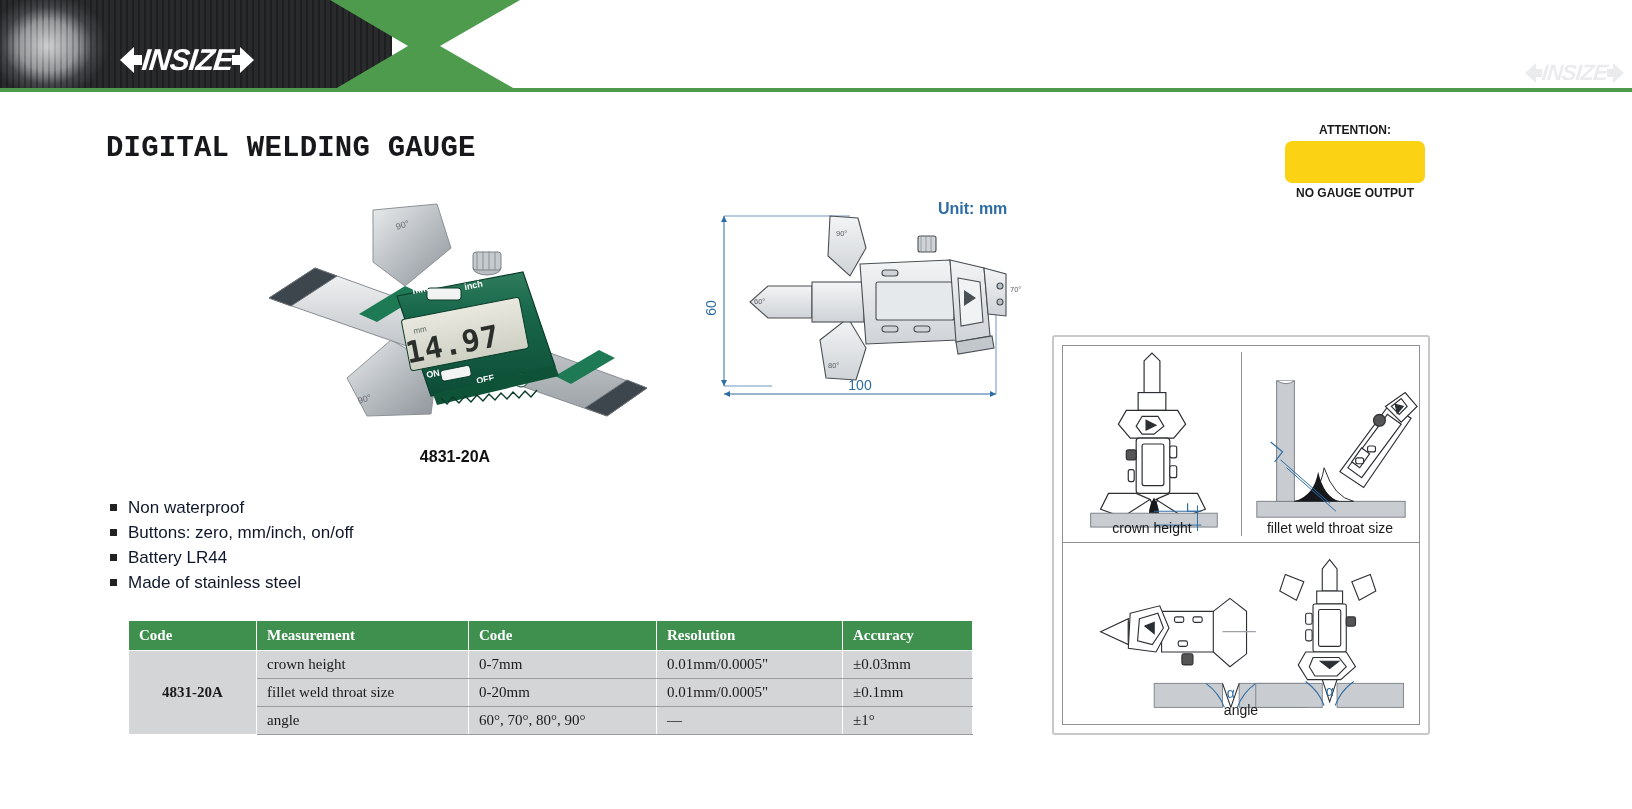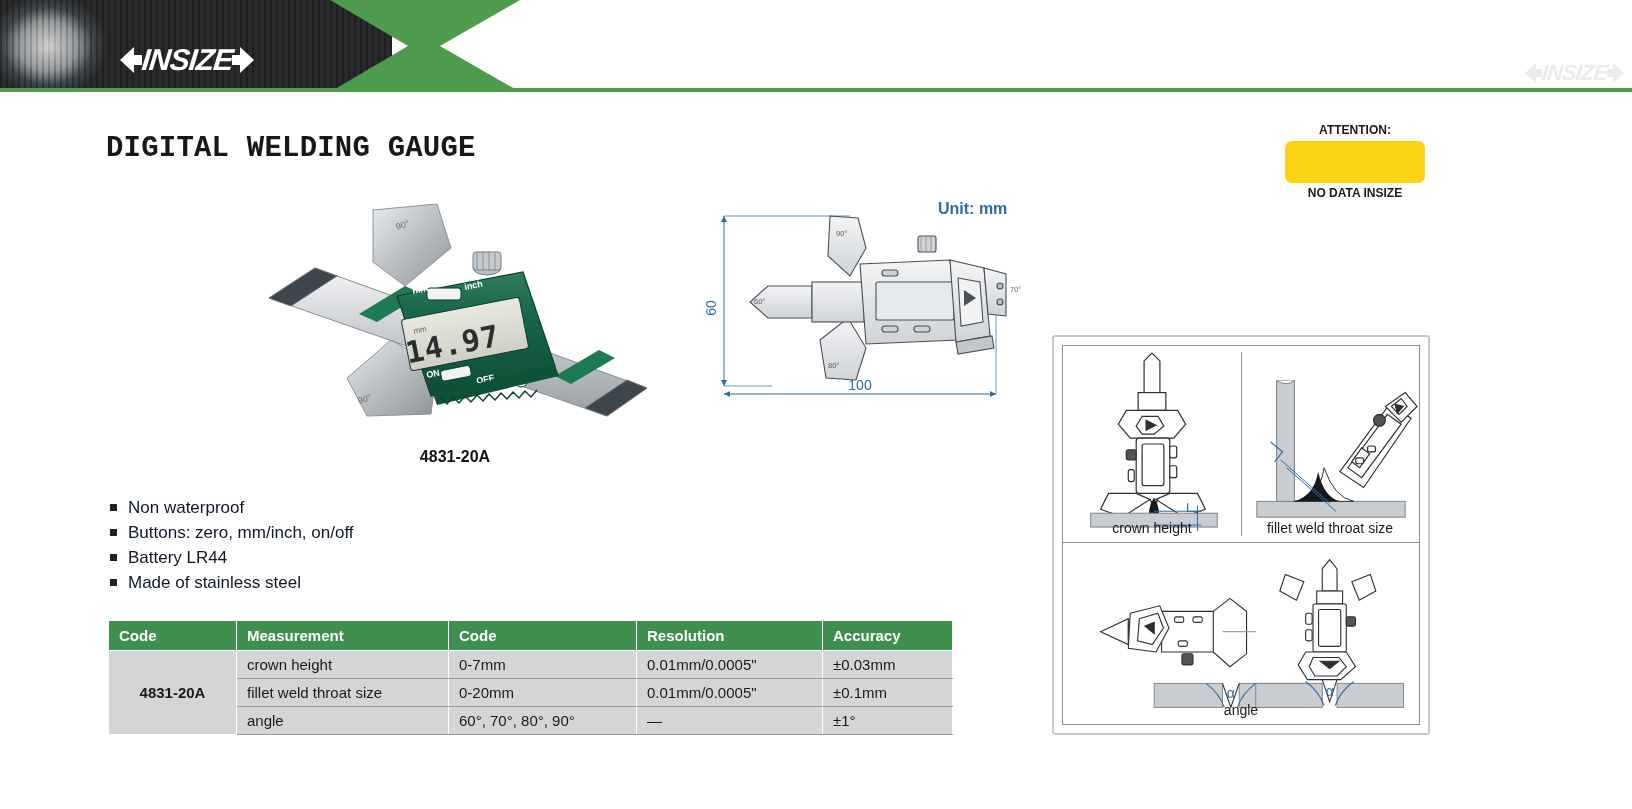--- a/index.html
+++ b/index.html
@@ -89,22 +89,22 @@
   }
 
   
   .bullets{ position:absolute; left:110px; top:498px; }
   .bullet-row{ display:flex; align-items:baseline; margin-bottom:5px; }
   .bullet-mark{ width:7px; height:7px; background:#222; margin-right:11px; flex:none; position:relative; top:-2px; }
   .bullet-text{ font-size:17px; color:#0f172a; }
 
   
   .spec-table{
-    position:absolute; left:108px; top:620px; border-collapse:collapse;
-    font-size:15px; table-layout:fixed;
+    position:absolute; left:128px; top:620px; border-collapse:collapse;
+    font-size:15px; table-layout:fixed;font-family:Liberation Serif, serif;
   }
   .spec-table th{
     background:#3f8f4f; color:#fff; font-weight:bold; font-size:15px;
     text-align:left; padding:6px 10px; border:1px solid #ffffff;
   }
   .spec-table td{
     background:#d4d5d7; color:#1a1a1a; padding:5px 10px;
     border:1px solid #ffffff; border-bottom:1px solid #9a9c9f;
   }
   .spec-table td.code-cell{
@@ -152,21 +152,21 @@
   <span class="logo-arrow left"></span>
   <span class="logo-bar"></span>
   <span class="logo-text">INSIZE</span>
   <span class="logo-bar"></span>
   <span class="logo-arrow right"></span>
 </div>
 
 <div class="page-title">DIGITAL WELDING GAUGE</div>
 <div class="attention-badge">
   <div>ATTENTION:</div>
-  <div>NO DATA INSIZE</div>
+  <div>NO GAUGE OUTPUT</div>
 </div>
 
 <div class="product-photo">
   <svg width="410" height="245" viewBox="0 0 410 245">
     <defs>
       <linearGradient id="steelG" x1="0" y1="0" x2="0" y2="1">
         <stop offset="0" stop-color="#f4f5f6"></stop>
           <stop offset=".45" stop-color="#c9ccd0"></stop>
         <stop offset="1" stop-color="#9aa0a5"></stop>
       </linearGradient>

